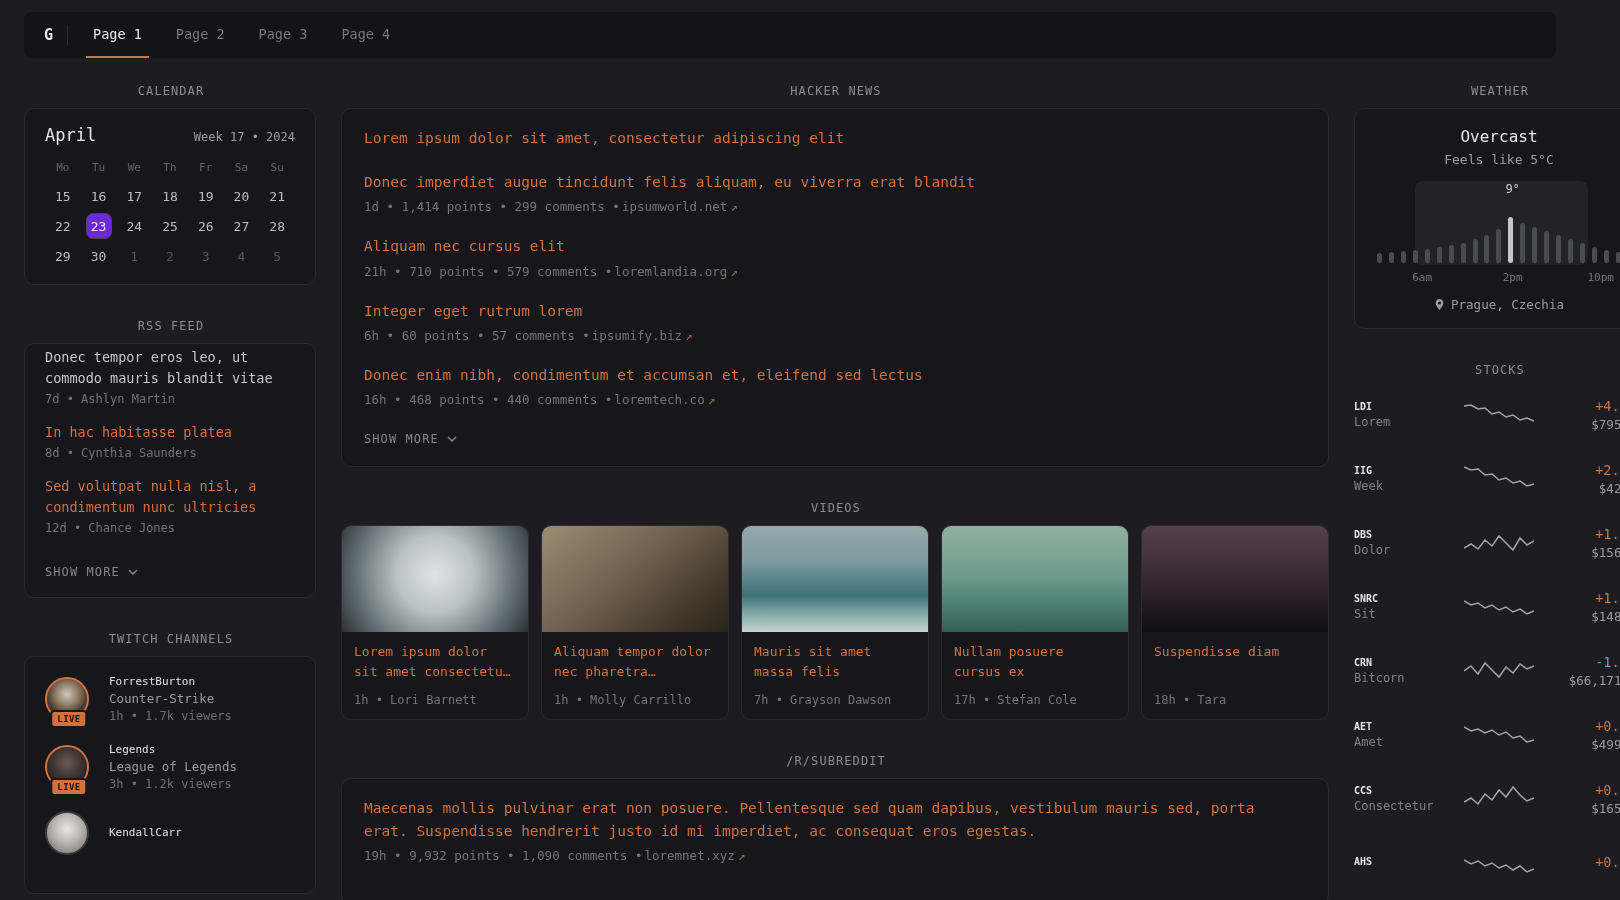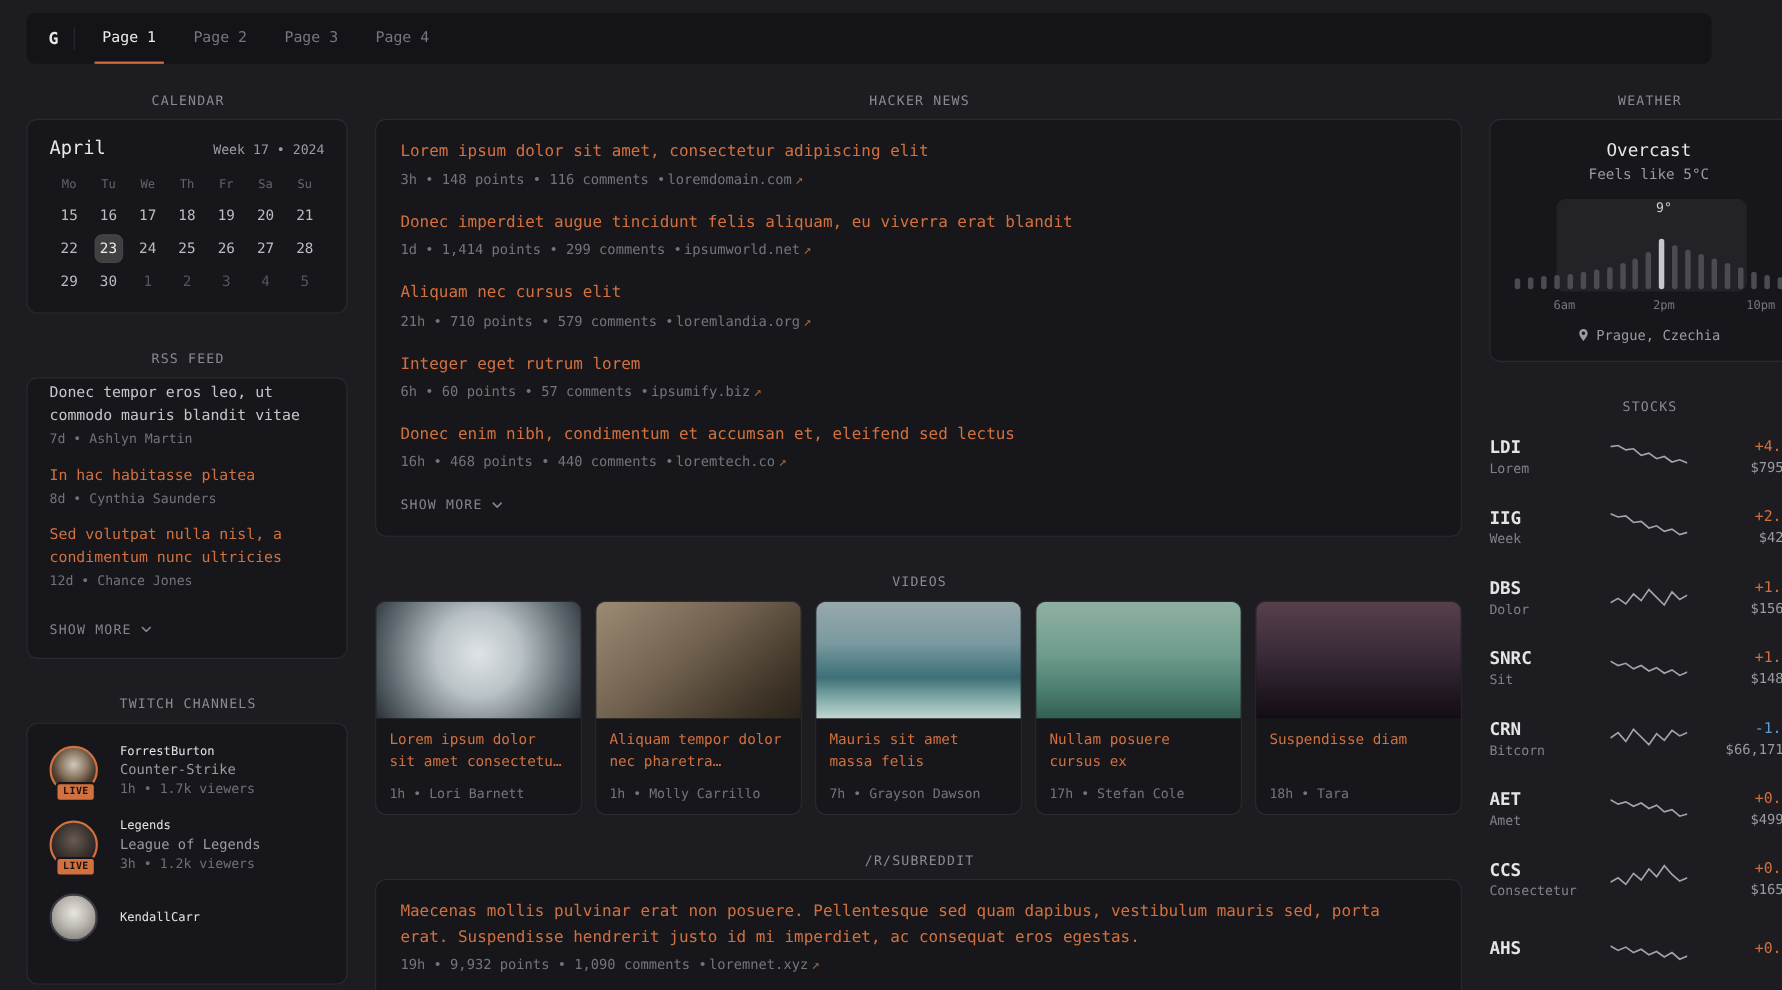--- a/index.html
+++ b/index.html
@@ -33,21 +33,21 @@
   
   .cal-card{padding:16px 20px 12px;}
   .cal-head{display:flex; justify-content:space-between; align-items:baseline; margin-bottom:12px;}
   .cal-month{font-size:17px; color:#e7e7ea;}
   .cal-info{font-size:12px; color:#9b9ba3;}
   .cal-grid{display:grid; grid-template-columns:repeat(7,1fr); text-align:center;}
   .cal-dow{font-size:11px; color:#63636b; padding:4px 0 8px;}
   .cal-day{font-size:13px; color:#bcbcc2; height:30px; line-height:30px;}
   .cal-day .n{display:inline-block; width:26px; height:26px; line-height:26px; border-radius:7px; border:1px solid transparent;}
   .cal-day.dim{color:#55555d;}
-  .cal-day.selected .n{border-color:#46464e; background:#404040; color:#ececf0;}
+  .cal-day.selected .n{border-color:#46464e; background:#6d28d9; color:#ececf0;}
   
   .rss-card{padding:3px 20px 18px;}
   .rss-item{margin-bottom:16px;}
   .rss-title{color:var(--accent); font-size:13.5px; line-height:1.55; cursor:pointer; display:block;}
   .rss-title.muted{color:#c6c6cc;}
   .rss-meta{color:#72727a; font-size:12px; margin-top:3px;}
   .show-more{display:inline-flex; gap:8px; align-items:center; color:#84848c; font-size:12px;
              letter-spacing:.09em; cursor:pointer; margin-top:14px;}
   
   .tw-card{padding:18px 20px; overflow:hidden;}
@@ -88,21 +88,21 @@
   .wbar{width:5px; border-radius:3px; background:#4b4b53;}
   .wbar.hl{background:#c6c6cc;}
   .w-times{position:absolute; bottom:0; left:0; right:0; height:14px; font-size:11px; color:#74747c;}
   .w-times span{position:absolute; transform:translateX(-50%);}
   .w-t0{left:19%;} .w-t1{left:55.5%;} .w-t2{left:91%;}
   .w-loc{margin-top:12px; font-size:12.5px; color:#9a9aa2; display:flex; align-items:center; justify-content:center; gap:6px;}
   
   .stocks-list{margin-top:-4px;}
   .stock-row{display:flex; align-items:center; justify-content:space-between; height:64px; cursor:pointer;}
   .stock-id{width:92px;}
-  .stock-symbol{font-size:16px; font-weight:bold; color:#e4e4e8;}
+  .stock-symbol{font-size:10px; font-weight:bold; color:#e4e4e8;}
   .stock-name{font-size:12px; color:#80808a; margin-top:3px;}
   .stock-spark{color:#a4a4ac; width:70px; height:30px; flex:none;}
   .stock-vals{text-align:right; min-width:92px;}
   .stock-change{color:var(--accent); font-size:13.5px;}
   .stock-change.down{color:var(--blue);}
   .stock-price{color:#9a9aa2; font-size:12.5px; margin-top:3px;}
 </style>
 </head>
 <body>
 
@@ -222,23 +222,20 @@
     </section>
   </div>
 
   <div>
 
     <section>
       <div class="widget-title">HACKER NEWS</div>
       <div class="card hn-card">
         <div class="hn-item">
           <a class="hn-title">Lorem ipsum dolor sit amet, consectetur adipiscing elit</a>
-          <div class="hn-meta">
-            <span>3h • 148 points • 116 comments •</span><a class="hn-src">loremdomain.com</a><span class="ext-arrow">↗</span>
-          </div>
         </div>
         <div class="hn-item">
           <a class="hn-title">Donec imperdiet augue tincidunt felis aliquam, eu viverra erat blandit</a>
           <div class="hn-meta">
             <span>1d • 1,414 points • 299 comments •</span><a class="hn-src">ipsumworld.net</a><span class="ext-arrow">↗</span>
           </div>
         </div>
         <div class="hn-item">
           <a class="hn-title">Aliquam nec cursus elit</a>
           <div class="hn-meta">

